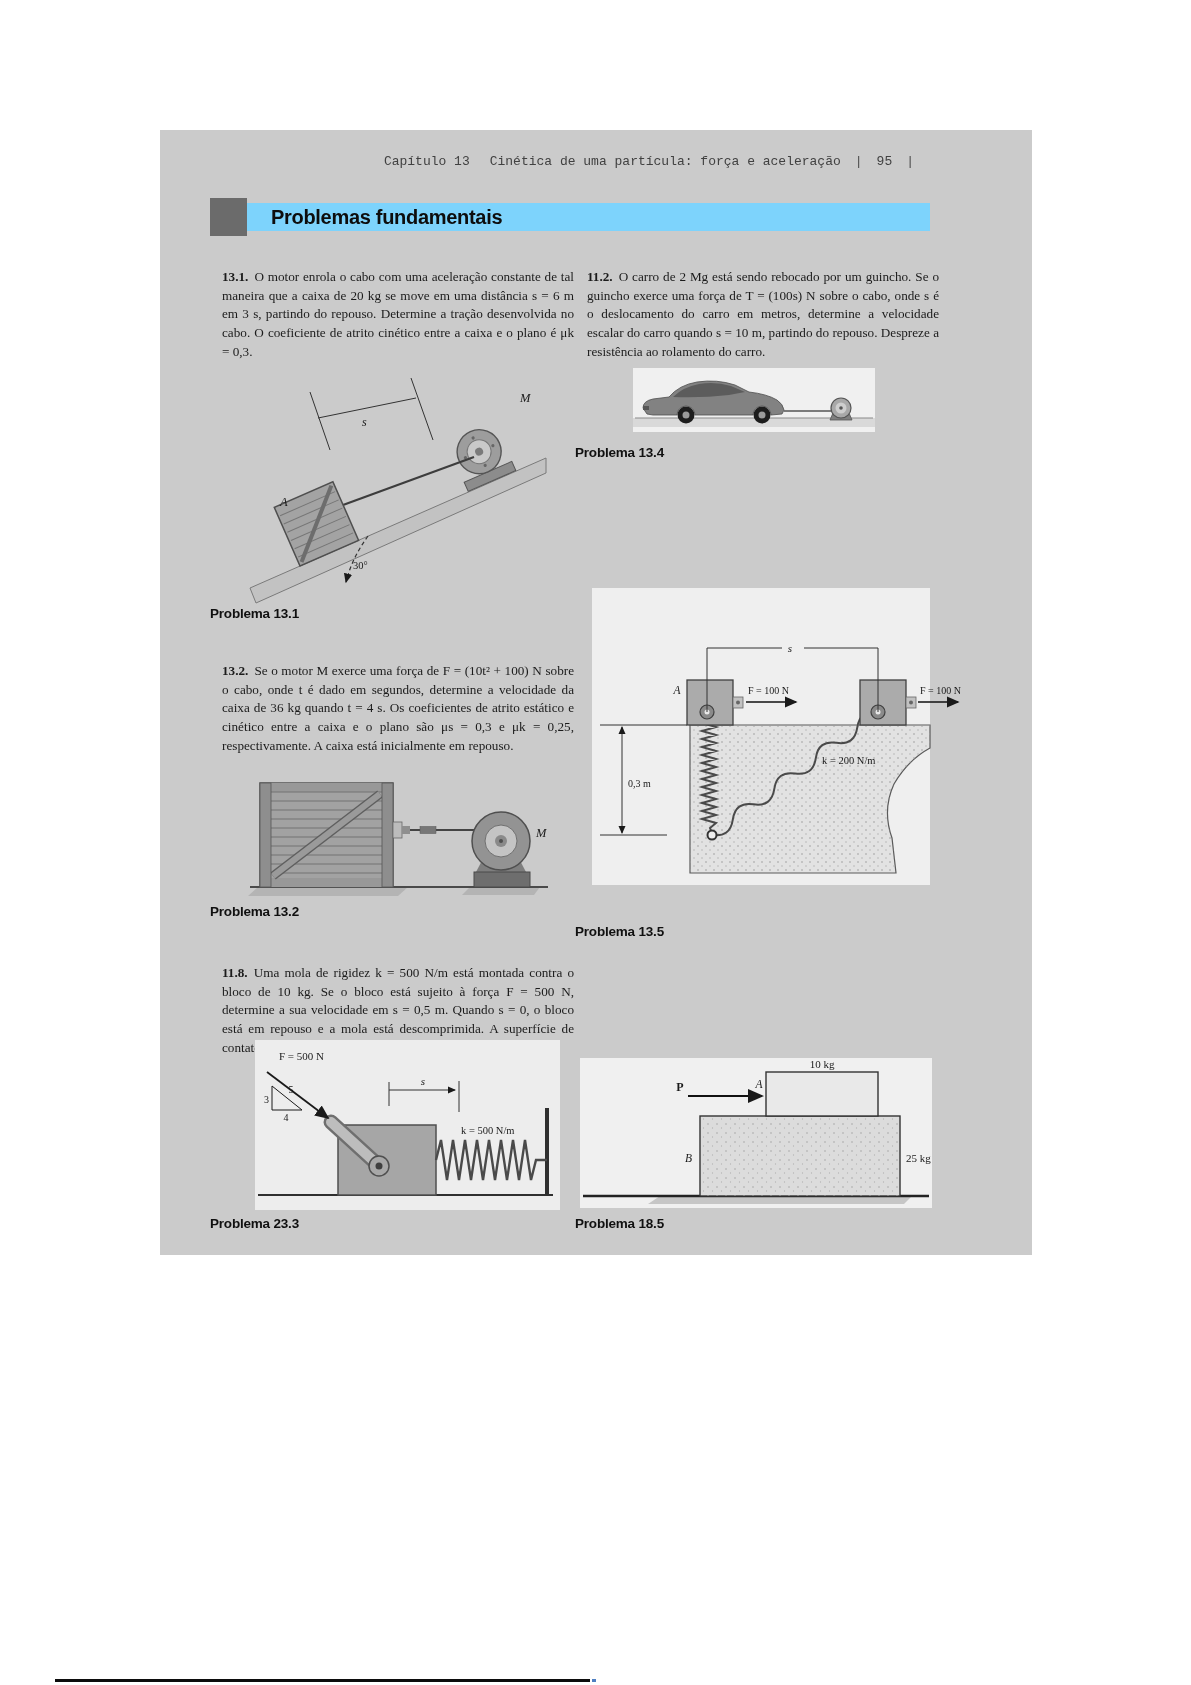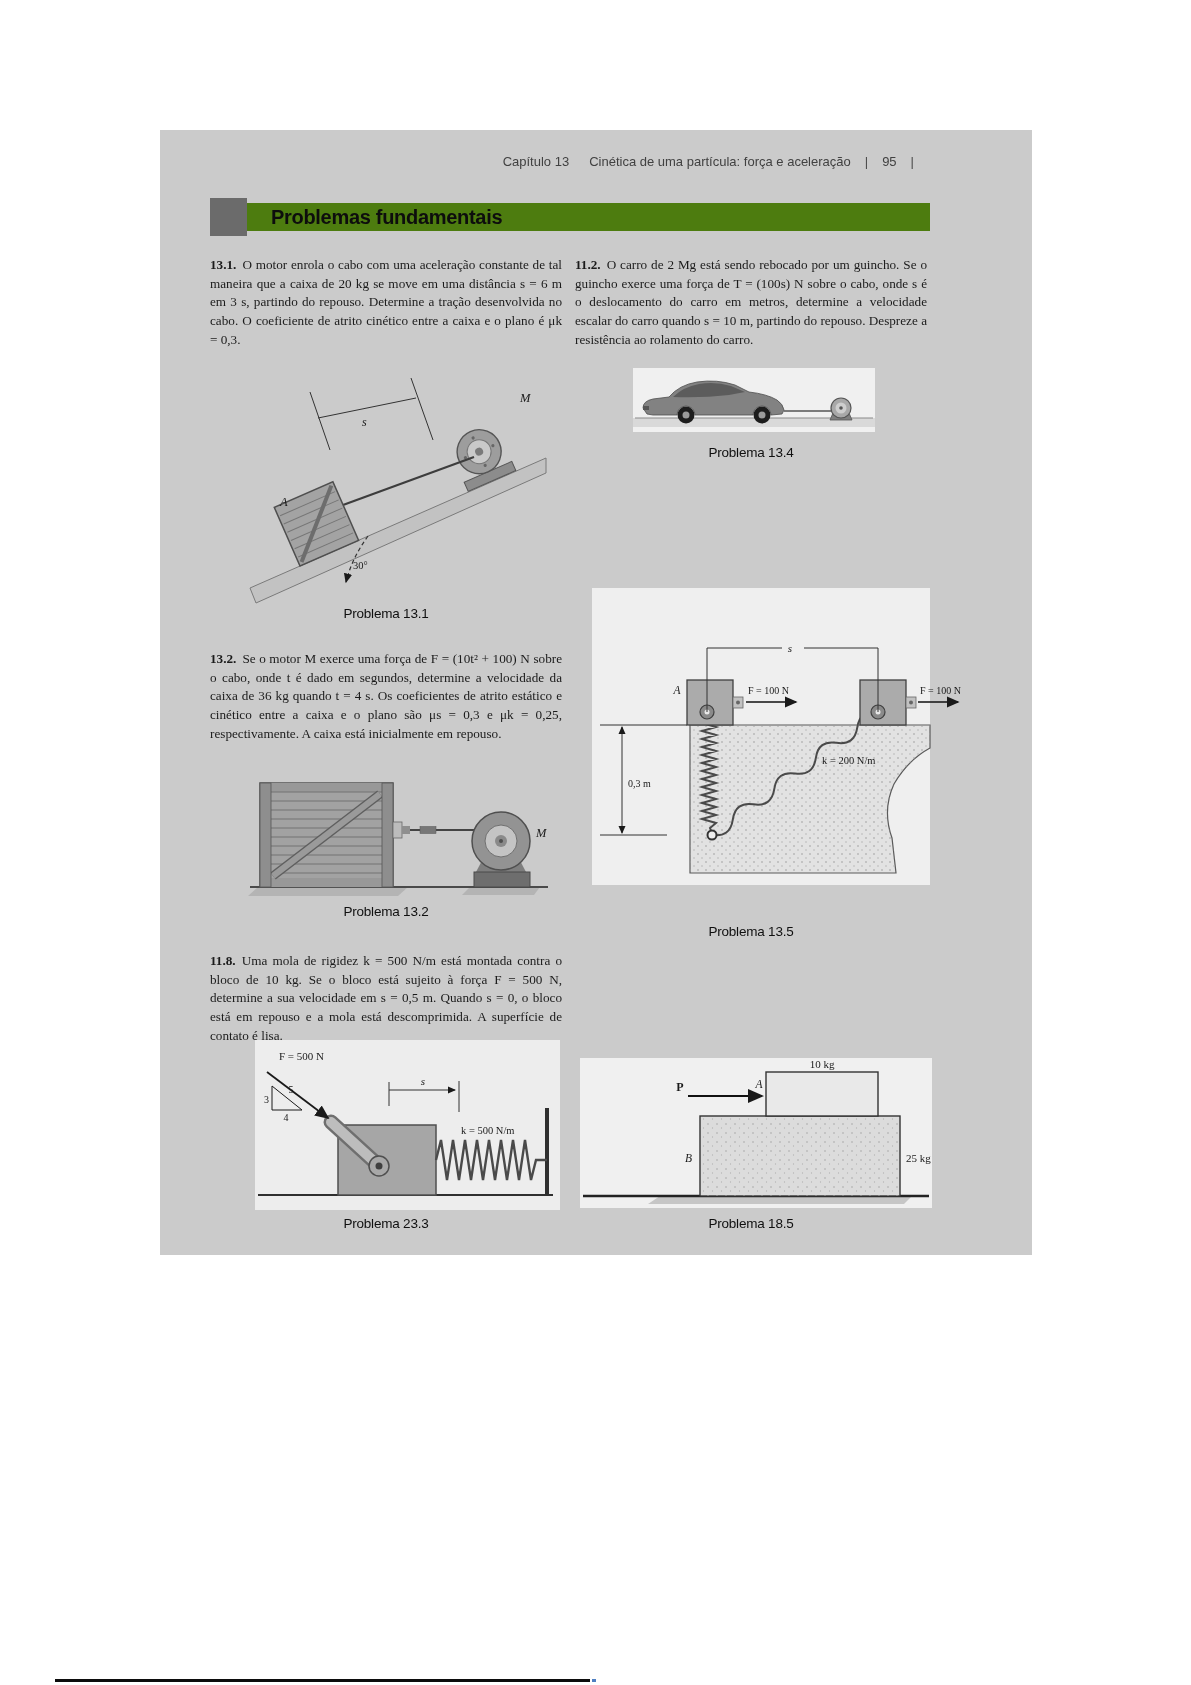--- a/index.html
+++ b/index.html
@@ -1,33 +1,33 @@
 <!DOCTYPE html>
 <html><head>
 <meta charset="utf-8">
 <style>
   html,body{margin:0;padding:0;}
   body{width:1191px;height:1685px;background:#ffffff;position:relative;overflow:hidden;
        font-family:"Liberation Serif", serif;}
   .page{position:absolute;left:160px;top:130px;width:872px;height:1125px;background:#cbcbcb;}
-  .runhead{position:absolute;top:24px;right:104px;font-family:Liberation Sans, sans-serif;
+  .runhead{position:absolute;top:24px;right:104px;font-family:Liberation Mono, monospace;
            font-size:13px;color:#414141;white-space:nowrap;}
   .runhead .gap{display:inline-block;width:20px;}
   .runhead .bar{display:inline-block;margin:0 14px;color:#4a4a4a;}
   .banner-square{position:absolute;left:50px;top:68px;width:37px;height:38px;background:#6b6b6b;}
-  .banner-bar{position:absolute;left:87px;top:73px;width:683px;height:28px;background:#4d7c0f;}
+  .banner-bar{position:absolute;left:87px;top:73px;width:683px;height:28px;background:#7dd3fc;}
   .banner-bar .t{font-family:"Liberation Sans",sans-serif;font-weight:700;font-size:20px;
                  letter-spacing:-0.3px;color:#0d0d0d;line-height:28px;padding-left:24px;}
-  .prob{position:absolute;width:352px;margin:0;font-size:13.2px;line-height:1.42;color:#1b1b1b;
+  .prob{position:absolute;width:352px;margin:12px;font-size:13.2px;line-height:1.42;color:#1b1b1b;
         text-align:justify;}
   .prob .pnum{font-weight:700;margin-right:6px;}
   .col-l{left:50px;}
   .col-r{left:415px;}
-  .cap{position:absolute;width:352px;text-align:center;font-family:"Liberation Sans",sans-serif;
-       font-weight:400;font-size:13.5px;letter-spacing:-0.2px;color:#101010;}
+  .cap{position:absolute;width:352px;text-align:left;font-family:"Liberation Sans",sans-serif;
+       font-weight:700;font-size:13.5px;letter-spacing:-0.2px;color:#101010;}
   .fig{position:absolute;}
   svg text{font-family:"Liberation Serif", serif;fill:#1a1a1a;}
   svg .it{font-style:italic;}
   .botline{position:absolute;left:55px;top:1679px;width:535px;height:3px;background:#0c0c0c;}
   .botdot{position:absolute;left:592px;top:1679px;width:4px;height:3px;background:#4e7fc1;}
 </style>
 </head>
 <body>
 
 <div class="page">

